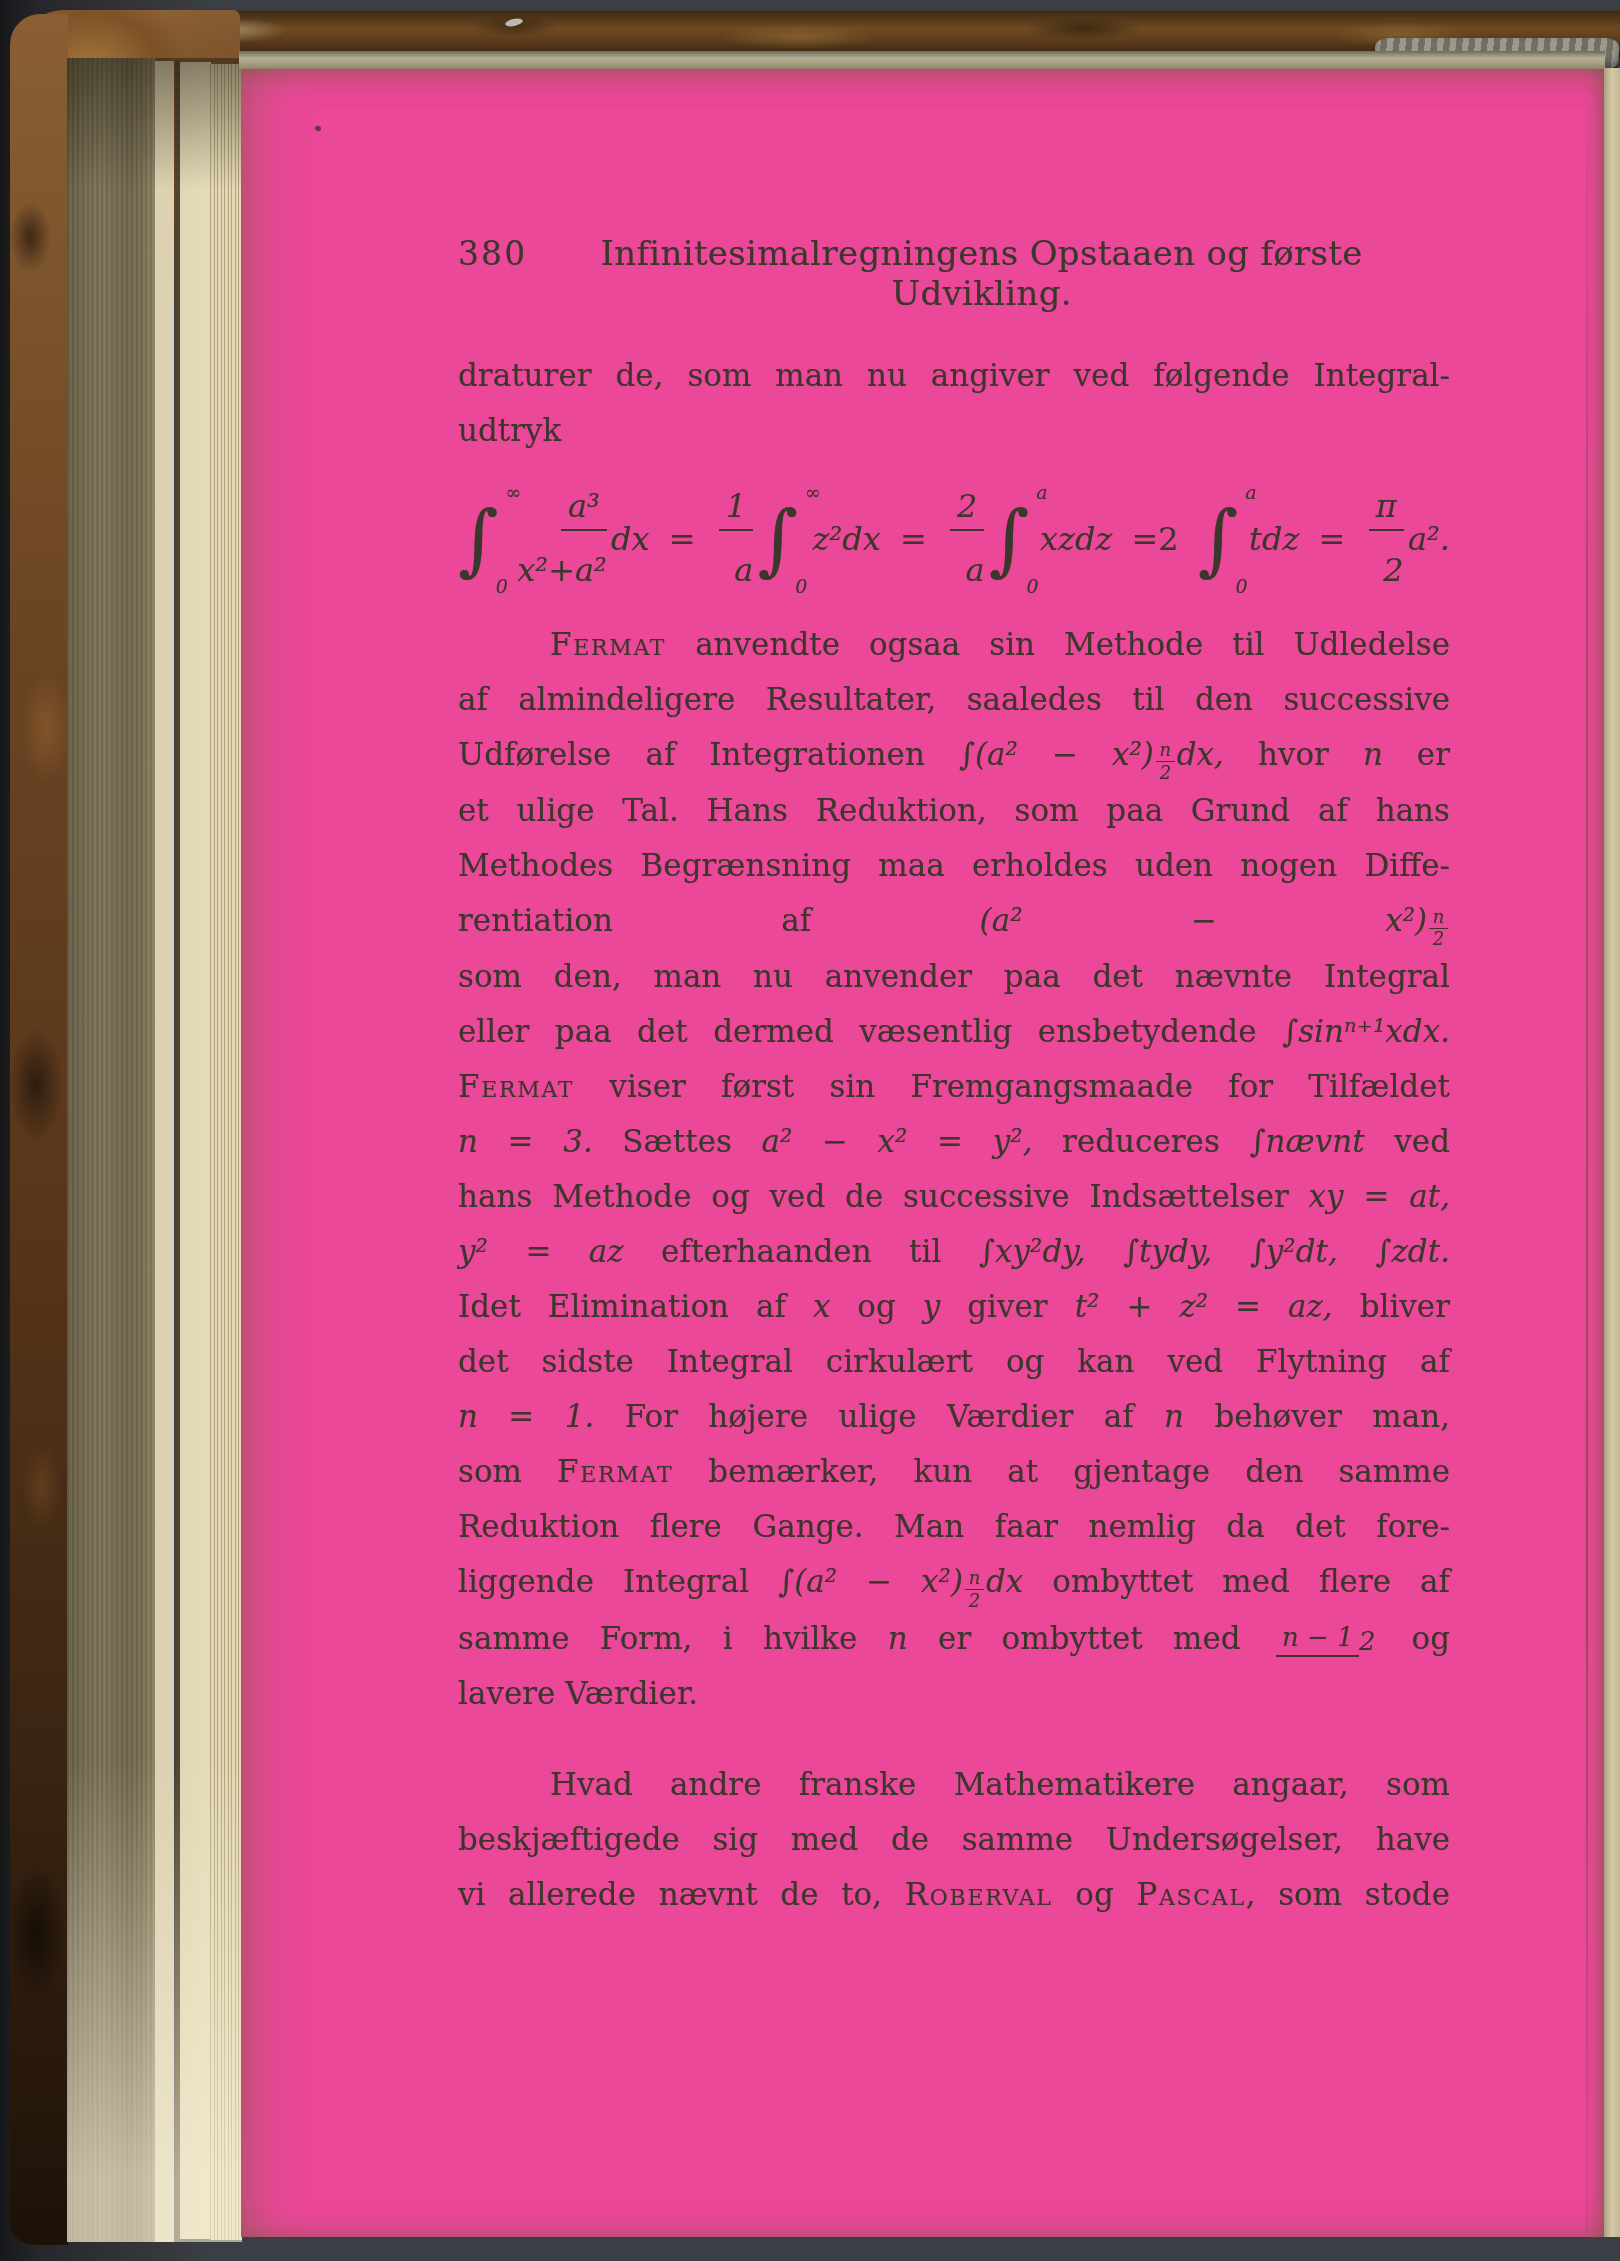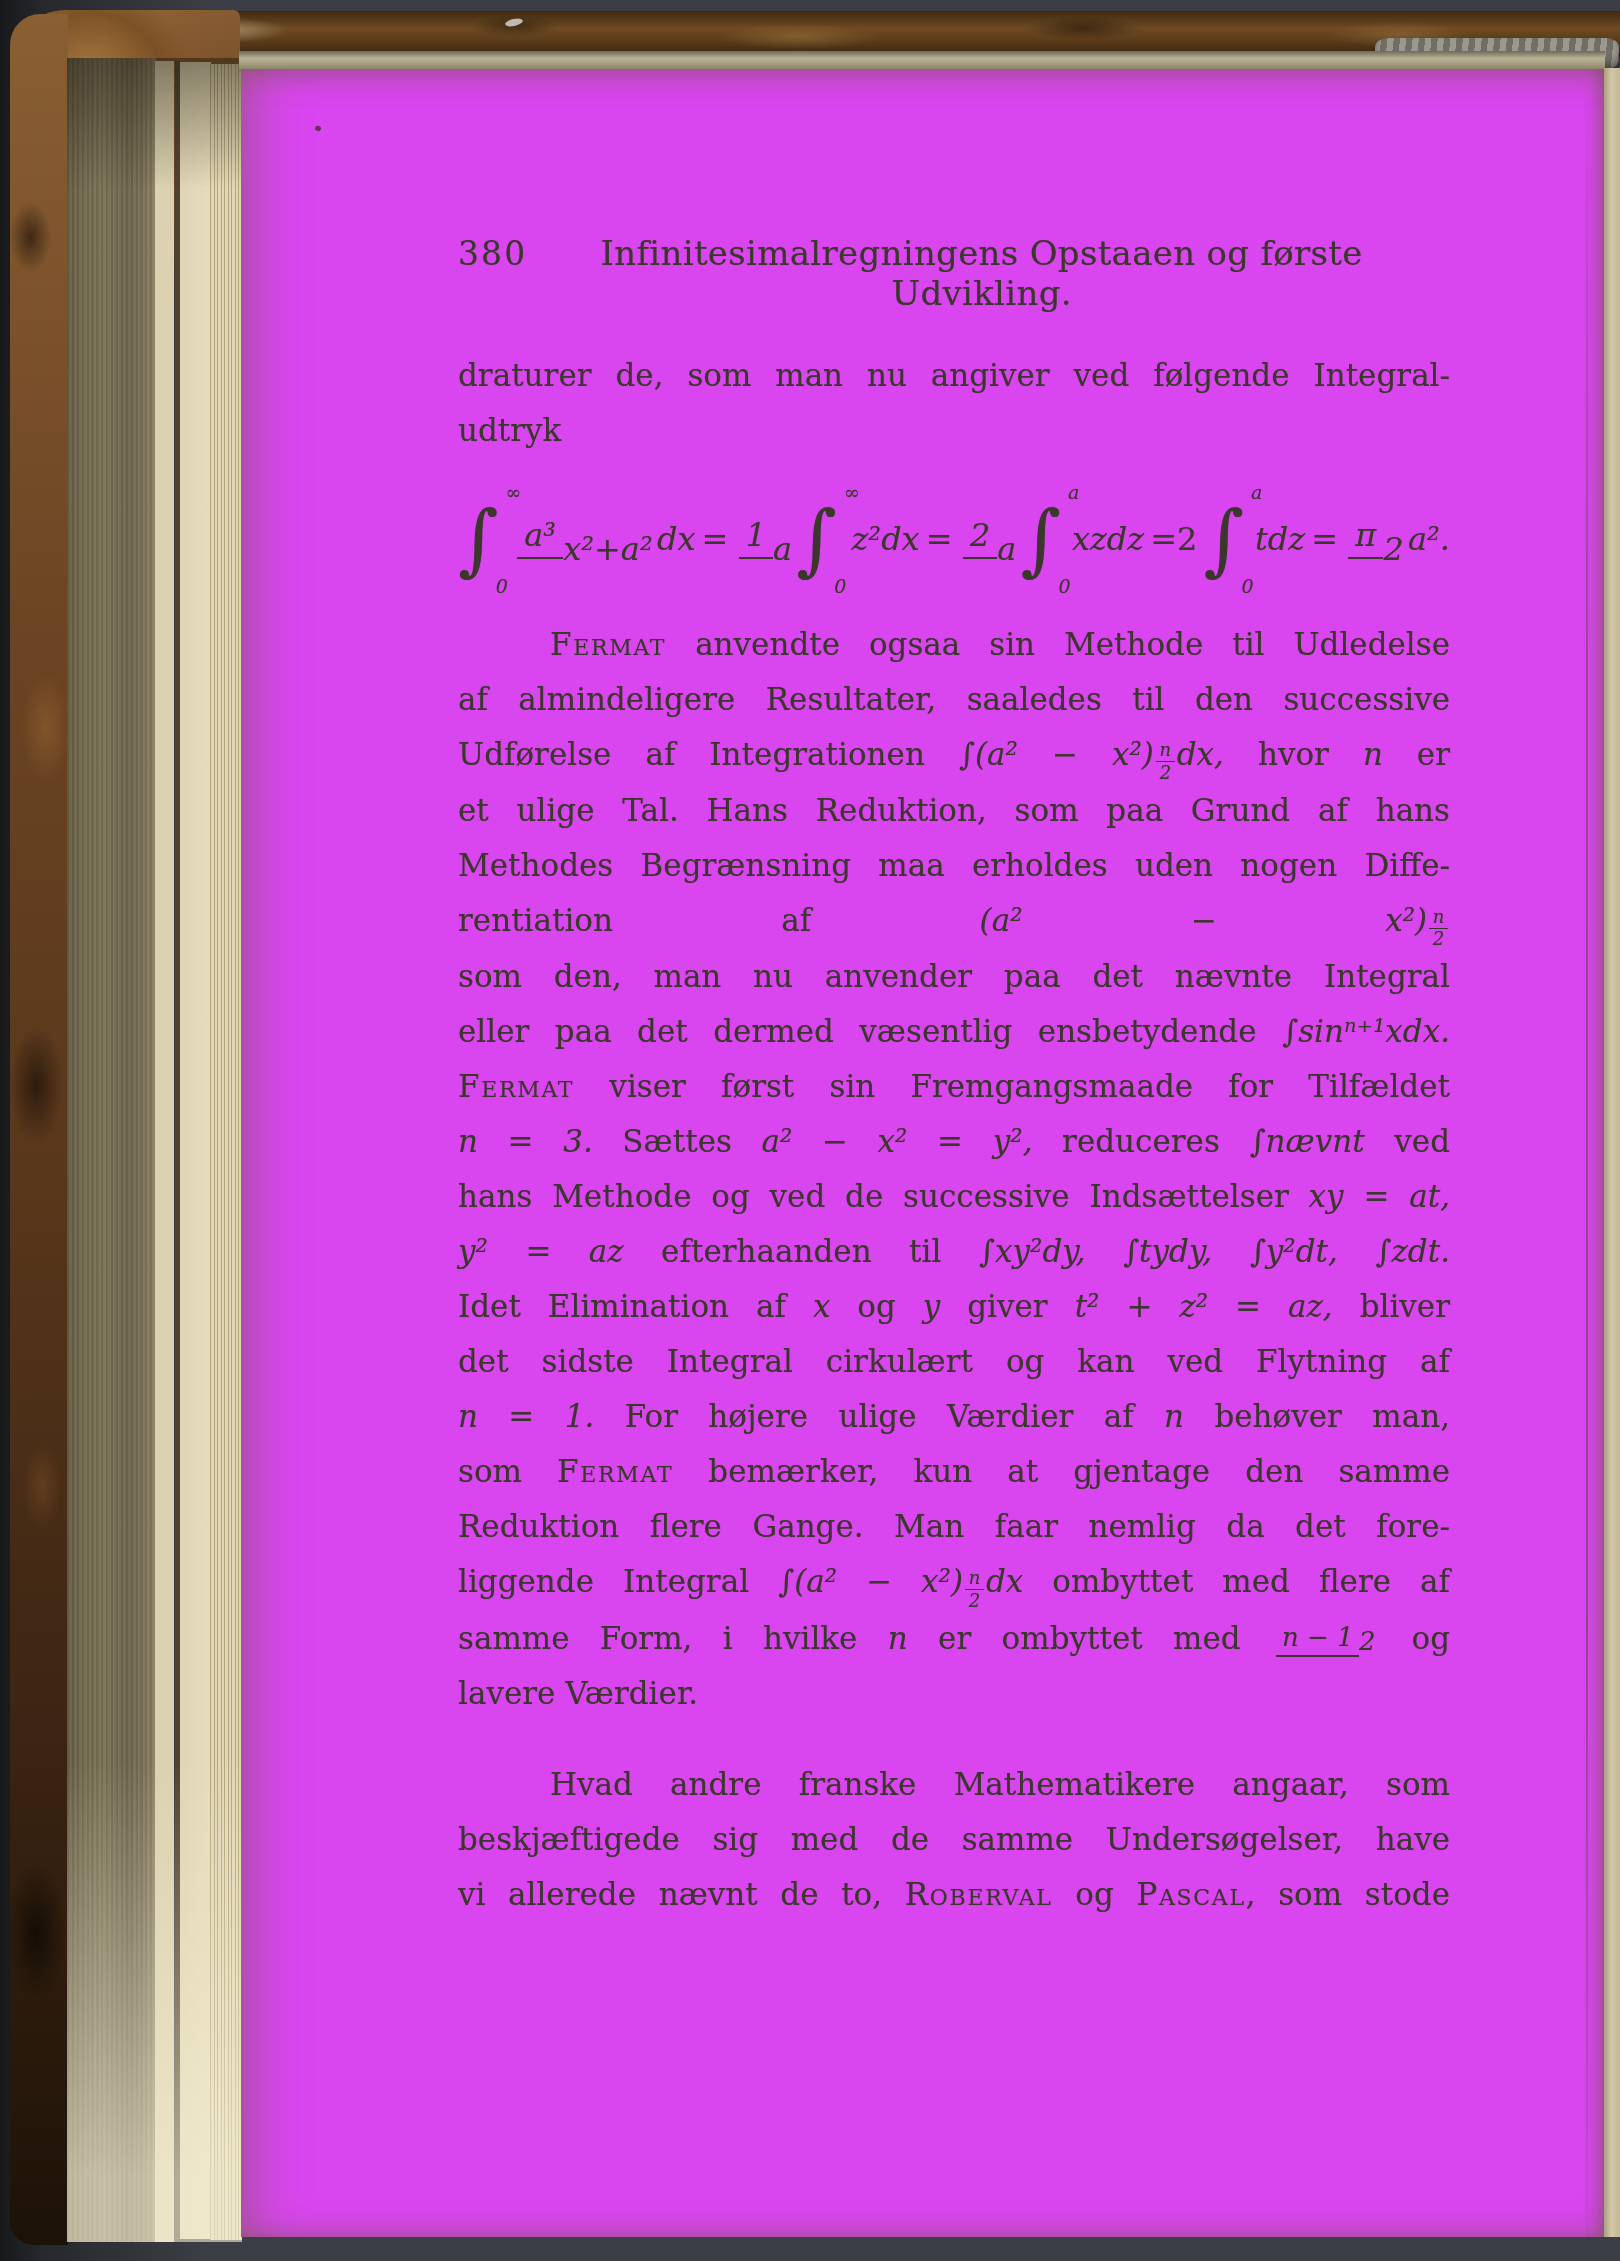--- a/index.html
+++ b/index.html
@@ -65,21 +65,21 @@
   .page-top-edge{
     position:absolute;left:239px;top:51px;width:1366px;height:21px;
     background:linear-gradient(180deg,#6f6a55,#b8b096 35%,#a39a7d 65%,#7e765c);
   }
   .page-right{
     position:absolute;left:1604px;top:68px;width:16.6px;height:2169px;
     background:linear-gradient(90deg,#a99e7e,#d3c8a6 45%,#c2b692);
   }
   .page{
     position:absolute;left:241px;top:69px;width:1363px;height:2168px;
-    background:#d946ef;color:#3b372c;
+    background:#ec4899;color:#3b372c;
     box-shadow:
       inset 36px 0 55px -28px rgba(110,95,60,.5),
       inset -12.5px 0 16.6px -8.3px rgba(105,92,60,.6),
       inset 0 23.6px 30.5px -21px rgba(110,95,60,.55),
       inset 0 -21px 28px -21px rgba(110,95,60,.4);
   }
   .crease{position:absolute;right:16px;top:0;width:2.1px;height:100%;
     background:linear-gradient(180deg,rgba(80,70,45,0),rgba(80,70,45,.45) 28%,rgba(80,70,45,.5) 72%,rgba(80,70,45,.08));}
   .speck{position:absolute;left:74px;top:57px;width:6.2px;height:4.9px;background:rgba(60,50,35,.75);
     border-radius:50%;transform:rotate(20deg);}
@@ -105,21 +105,21 @@
   
   .formula{display:flex;align-items:center;justify-content:space-between;
     margin:9.7px 0 7px;font-size:32px;font-style:italic;height:142px;}
   .g{display:inline-flex;align-items:center;}
   .int{display:inline-flex;align-items:center;height:132px;}
   .ig{font-size:78px;line-height:128px;}
   .lims{display:inline-flex;flex-direction:column;justify-content:space-between;
     height:116px;font-size:19px;margin-left:-1.4px;}
   .lims .up{transform:translateX(8.3px);}
   .lims .lo{transform:translateX(-1.4px);}
-  .frac{display:inline-flex;align-items:center;margin:0 4.2px;line-height:1.1;}
+  .frac{display:inline-flex;flex-direction:column;align-items:flex-end;margin:0 4.2px;line-height:1.1;}
   .frac .num{border-bottom:2.1px solid #3b372c;padding:0 7px 4.2px;text-align:center;}
   .frac .den{padding-top:22px;}
   .eq{font-style:normal;margin:0 1.4px;}
 </style>
 </head>
 <body>
 
 <div class="leather-top"></div>
 <div class="endband"></div>
 <div class="glint"></div>

